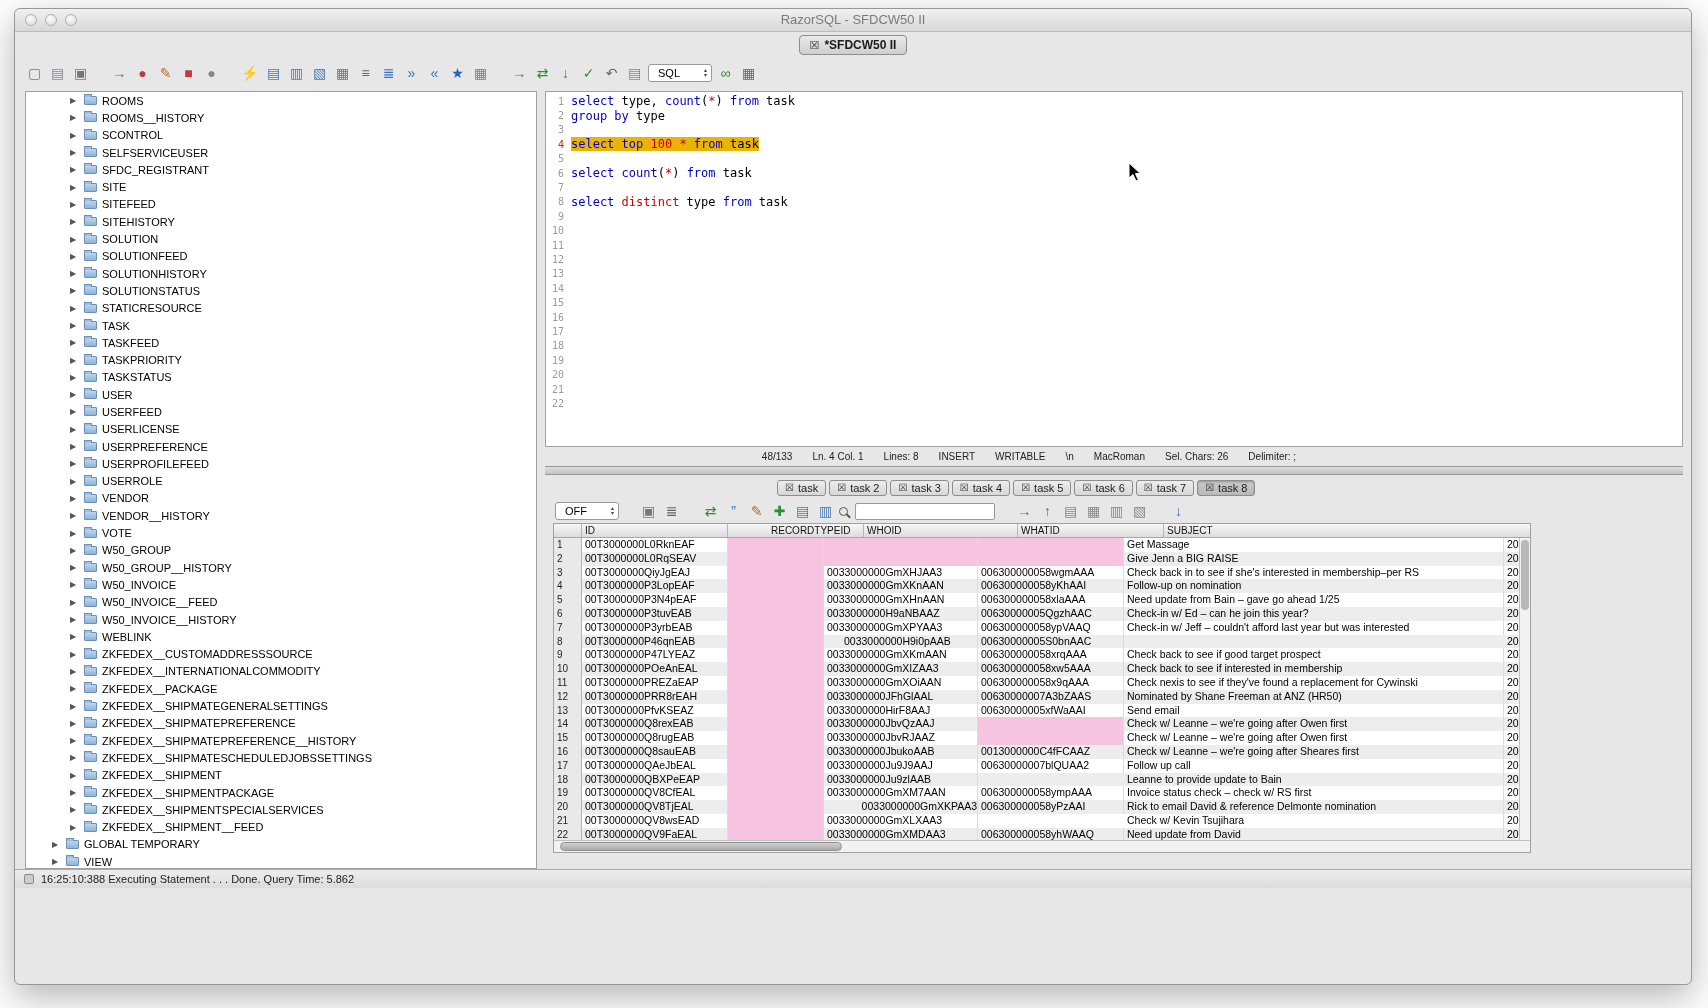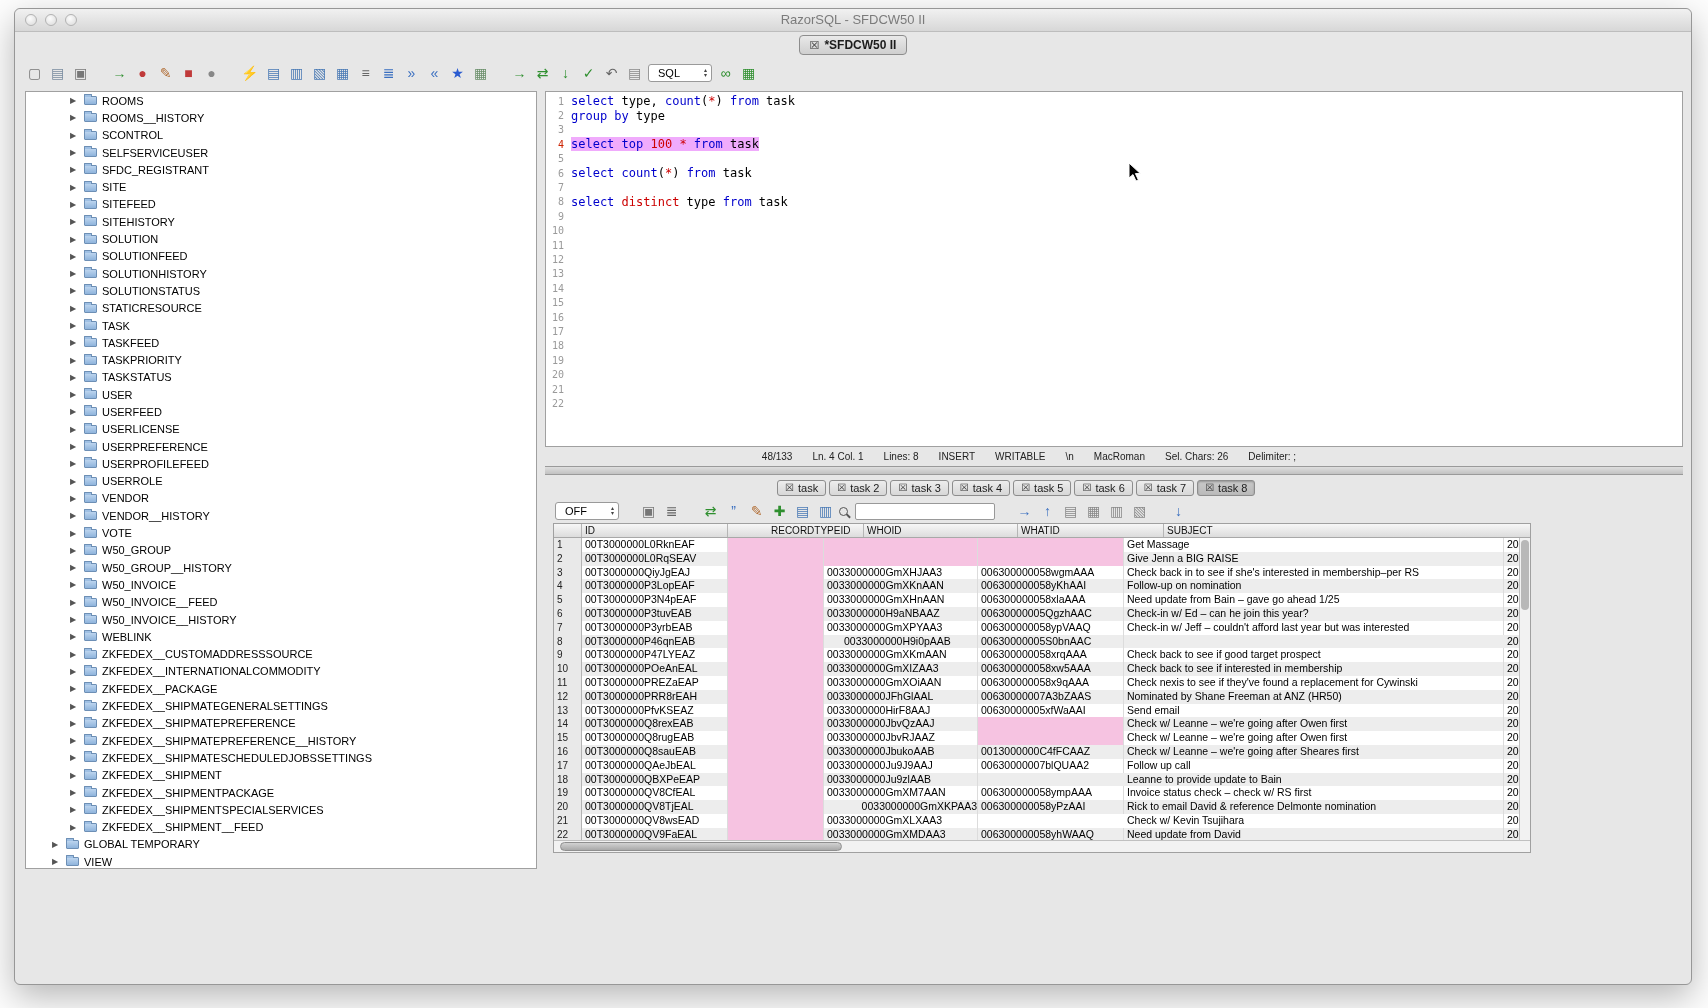--- a/index.html
+++ b/index.html
@@ -36,21 +36,21 @@
           border:1px solid #6d8fb5;border-bottom:none;border-radius:1px 1px 0 0;}
 
   .right-panel{margin-left:8px;width:1138px;height:100%;position:relative;}
   .editor{position:absolute;left:0;top:0;width:1138px;height:356px;background:#fff;border:1px solid #a0a0a0;
           font-family:"DejaVu Sans Mono",monospace;font-size:12px;overflow:hidden;box-sizing:border-box;padding-top:2px;}
   .eline{height:14.4px;display:flex;align-items:center;}
   .gut{width:18px;text-align:right;color:#9a9a9a;font-size:10px;flex:0 0 18px;font-family:"DejaVu Sans Mono",monospace;}
   .gut.cur{color:#cc2200;}
   .ecode{margin-left:7px;white-space:pre;}
   .kw{color:#0000cc;} .lit{color:#cc0000;} .pl{color:#000;}
-  .sel{background:#f0abfc;}
+  .sel{background:#eab308;}
 
   .editor-status{position:absolute;left:0;top:358px;width:1138px;height:15px;font-size:10px;color:#222;
           display:flex;justify-content:center;align-items:center;gap:20px;box-sizing:border-box;padding-right:170px;}
   .splitter{position:absolute;left:0;top:375px;width:1138px;height:9px;background:linear-gradient(#dedede,#c2c2c2);
           border-top:1px solid #9a9a9a;border-bottom:1px solid #9a9a9a;box-sizing:border-box;}
 
   .result-tabs{position:absolute;left:0;top:386px;width:1138px;height:21px;display:flex;gap:3px;
           padding-left:232px;box-sizing:border-box;align-items:center;}
   .rtab{display:flex;align-items:center;gap:4px;font-size:11px;border:1px solid #8d8d8d;border-radius:3px;
           background:linear-gradient(#ededed,#d7d7d7);padding:1px 7px;color:#1c1c1c;white-space:nowrap;}
@@ -752,17 +752,21 @@
         <div class="vscroll">
             <div class="vthumb"></div>
           </div>
         <div class="hscroll">
             <div class="hthumb"></div>
           </div>
       </div>
     </div>
   </div>
 
+  <div class="statusbar">
+    <span class="status-icon"></span>
+    <span>16:25:10:388 Executing Statement . . . Done. Query Time: 5.862</span>
+  </div>
 </div>
 
 <svg class="cursor" width="14" height="21" viewBox="0 0 14 21">
   <path d="M1,1 L1,16 L5,12.6 L8,19 L10.4,17.9 L7.4,11.6 L12.4,11.6 Z" fill="#000" stroke="#fff" stroke-width="1"></path>
 </svg>
 
 </body></html>

